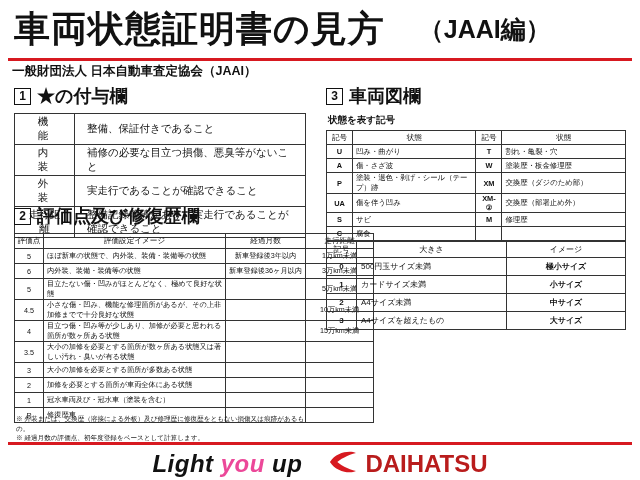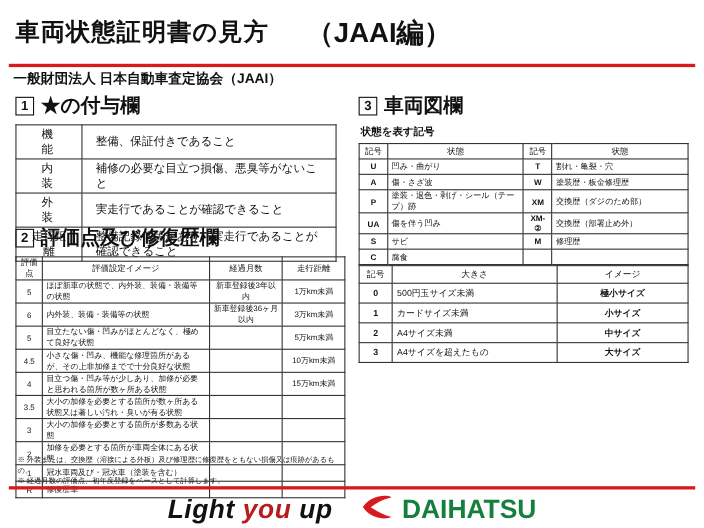--- a/index.html
+++ b/index.html
@@ -12,21 +12,21 @@
     overflow: hidden;
   }
   .page { position: relative; width: 640px; height: 480px; }
 
   
   .header {
     position: absolute; left: 0; top: 0; width: 640px; height: 58px;
     display: flex; align-items: center; padding: 0 14px;
   }
   .header-title {
-    font-size: 22px; font-weight: bold; letter-spacing: 1px;
+    font-size: 36px; font-weight: bold; letter-spacing: 1px;
     white-space: nowrap;
   }
   .header-sub {
     font-size: 25px; font-weight: bold; margin-left: 34px; white-space: nowrap;
   }
   .header-rule {
     position: absolute; left: 8px; top: 58px; width: 624px; height: 3px;
     background: #d71920;
   }
 
@@ -52,21 +52,21 @@
 
   
   #sec1 { position: absolute; left: 14px; top: 84px; }
   #tbl1 { margin-top: 5px; width: 292px; font-size: 10.5px; }
   #tbl1 td { height: 22px; padding: 1px 12px; }
   #tbl1 td.lbl { width: 60px; text-align: center; letter-spacing: 3px; }
   #tbl1 td.lbl.nospace { letter-spacing: 0px; }
 
   
   #sec2 { position: absolute; left: 14px; top: 204px; }
-  #tbl2 { margin-top: 5px; width: 300px; font-size: 7.2px; }
+  #tbl2 { margin-top: 5px; width: 360px; font-size: 7.2px; }
   #tbl2 th { height: 15px; text-align: center; font-size: 7.6px; padding: 0 2px; }
   #tbl2 td { height: 15px; padding: 0 3px; }
   #tbl2 td.c { text-align: center; }
   #tbl2 .w-score { width: 24px; }
   #tbl2 .w-img { width: 150px; }
   #tbl2 .w-cnt { width: 66px; }
   #tbl2 .w-dist { width: 56px; }
 
   .note {
     position: absolute; left: 16px; top: 414px;
@@ -93,24 +93,24 @@
   
   .footer-rule {
     position: absolute; left: 8px; top: 442px; width: 624px; height: 2.5px;
     background: #d71920;
   }
   .footer {
     position: absolute; left: 0; top: 447px; width: 640px; height: 33px;
     display: flex; align-items: center; justify-content: center;
   }
   .slogan { font-size: 24px; font-style: italic; font-weight: bold; letter-spacing: 0.5px; }
-  .slogan .you { color: #b91c1c; }
+  .slogan .you { color: #ec4899; }
   .dai-wrap { display: flex; align-items: center; margin-left: 26px; }
   .dai-mark { margin-right: 7px; }
-  .dai-name { font-size: 24px; font-weight: bold; color: #15803d; letter-spacing: 0px; }
+  .dai-name { font-size: 24px; font-weight: bold; color: #b91c1c; letter-spacing: 0px; }
 </style>
 </head>
 <body>
 
 <div class="page">
 
   <div class="header">
     <div class="header-title">車両状態証明書の見方</div>
     <div class="header-sub">（JAAI編）</div>
   </div>

